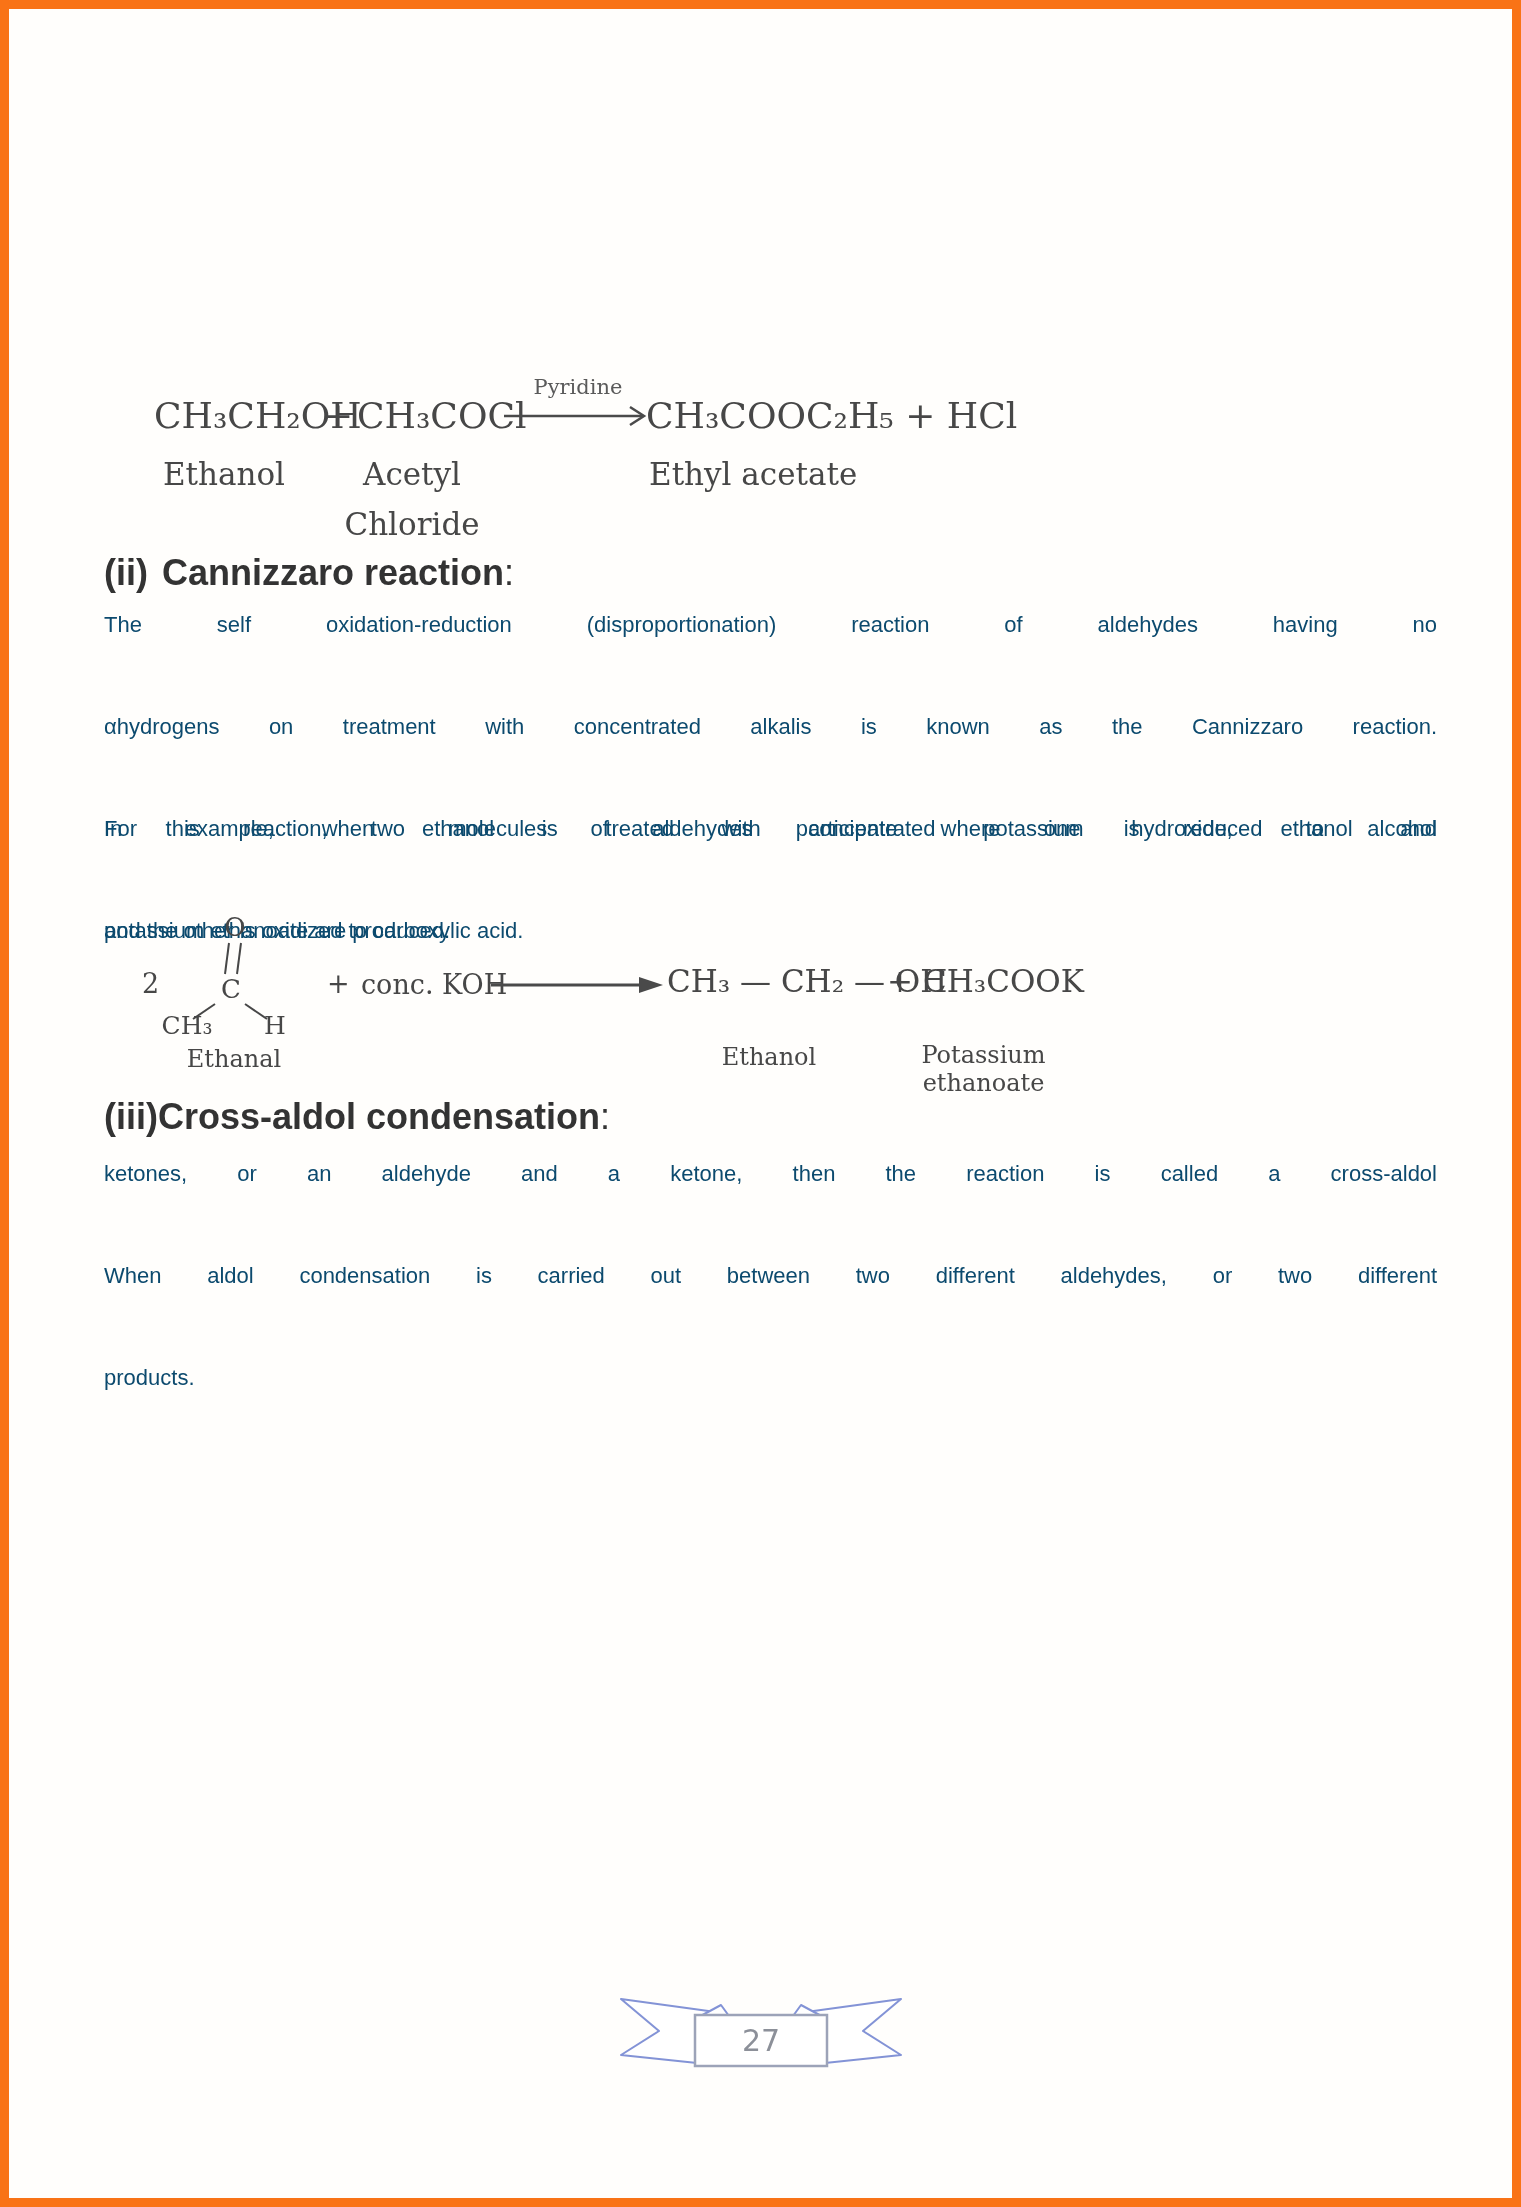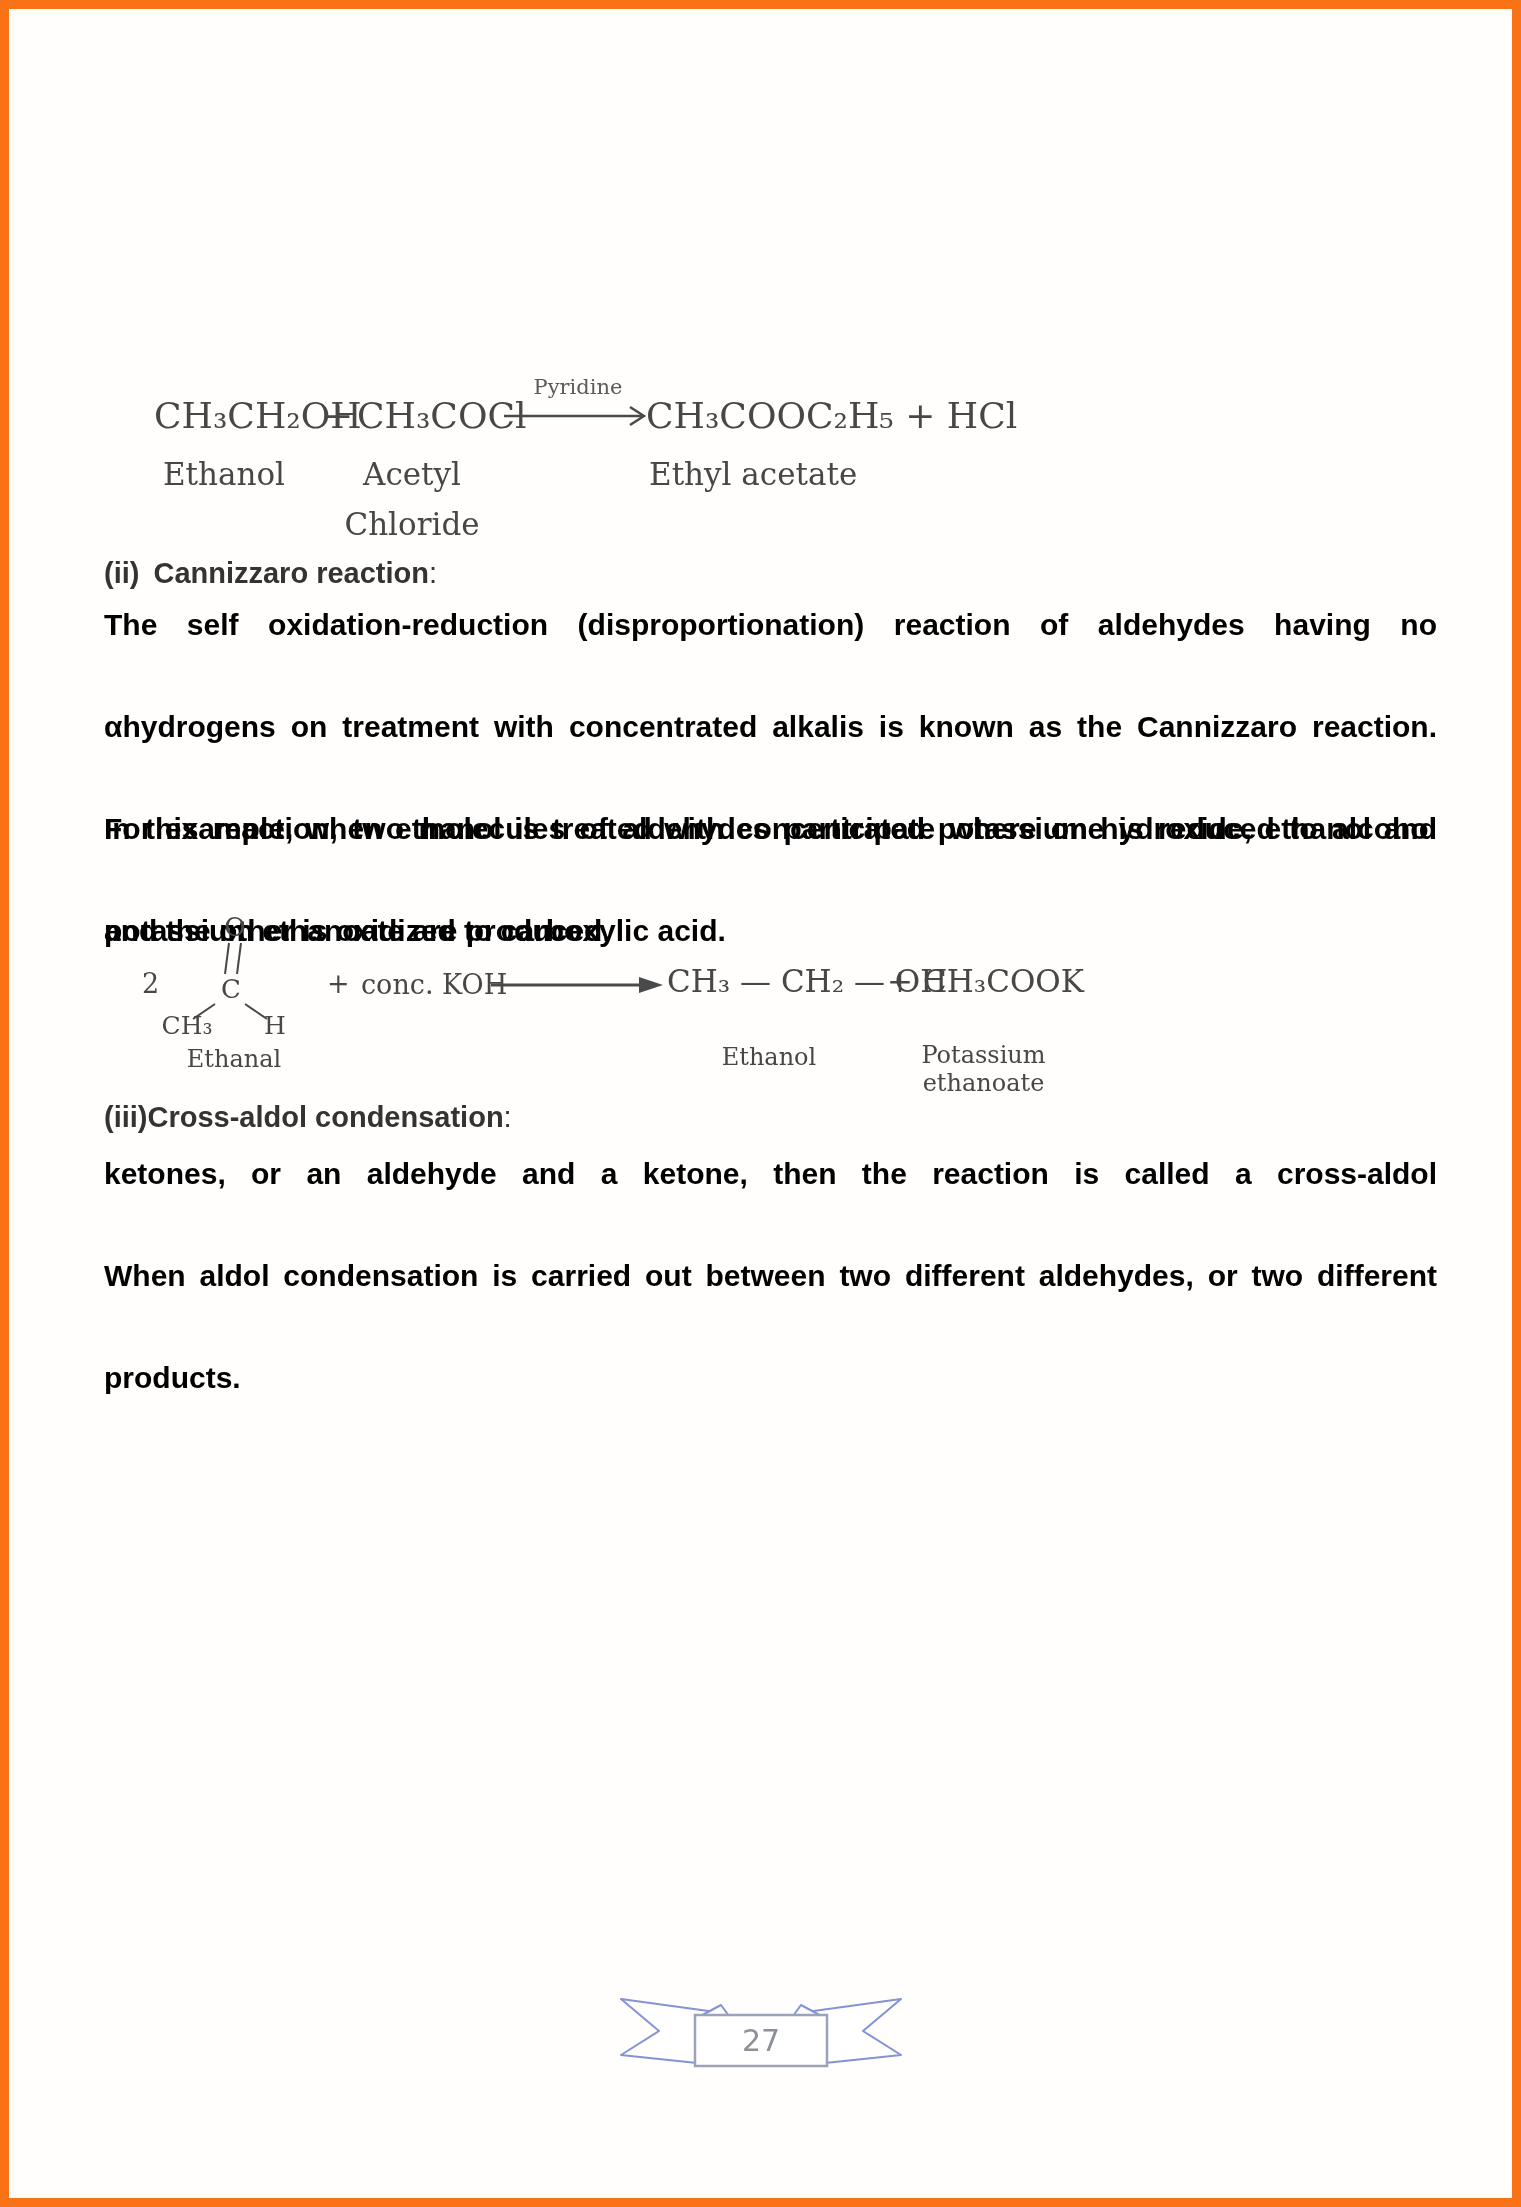--- a/index.html
+++ b/index.html
@@ -20,26 +20,26 @@
   .eq .formula { position:absolute; font-size:36px; line-height:44px; white-space:pre; }
   .eq .eq-label { position:absolute; font-size:31px; line-height:40px; text-align:center; }
   .eq1 { top:385px; height:160px; }
   .eq2 { top:895px; height:185px; }
   .eq2 .formula { font-size:31px; }
   .eq2 .eq-label { font-size:24px; line-height:27px; }
   .eq2 .small { font-size:27px; }
 
   
   .heading { position:absolute; left:95px; width:1333px;
-             font-size:29px; font-weight:bold; color:#333;
+             font-size:36px; font-weight:bold; color:#333;
              line-height:44px; }
   .heading .h-colon { font-weight:normal; }
   .heading .h-num { margin-right:14px; }
   .para { position:absolute; left:95px; width:1333px;
-          font-size:30px; line-height:51px; color:#000000;font-weight:bold; }
+          font-size:22px; line-height:51px; color:#0c4a6e; }
   .para .line { display:block; }
   .para .line.j { text-align:justify; }
   .para .line.j::after { content:""; display:inline-block; width:100%; }
 
   .h2 { top:542px; }
   .p2 { top:590px; }
   .p2e { top:794px; }
   .h3 { top:1086px; }
   .p3 { top:1139px; }
   .p3e { top:1340px; }

